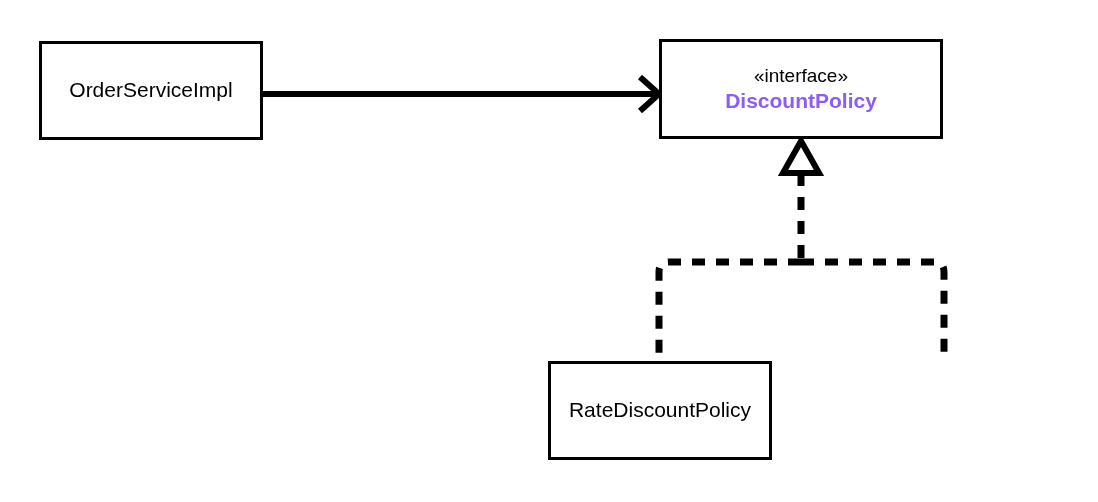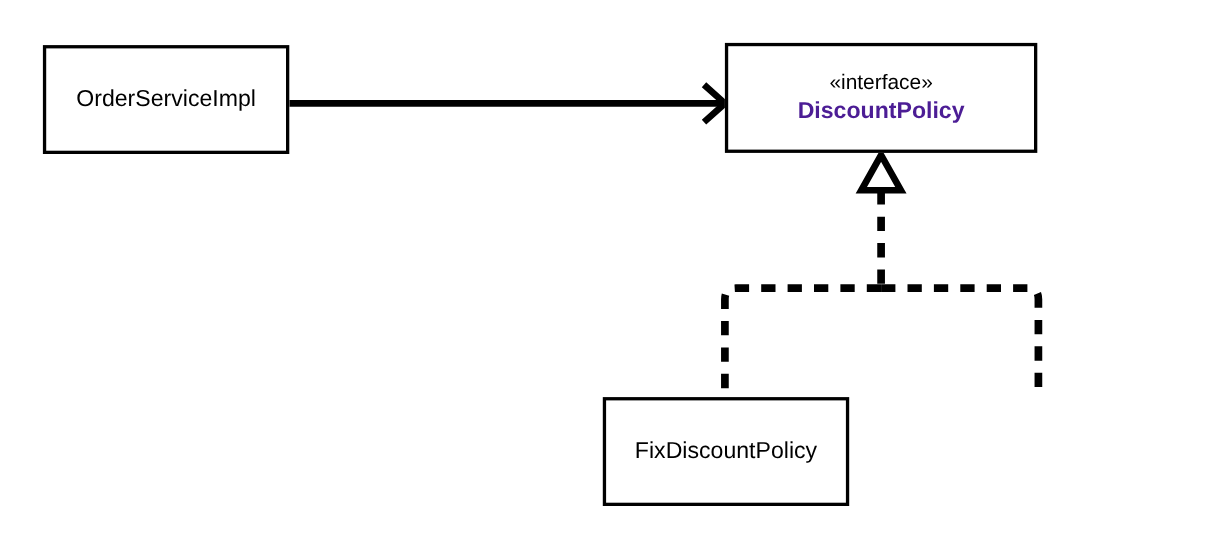--- a/index.html
+++ b/index.html
@@ -43,21 +43,21 @@
     white-space: nowrap;
   }
   .stereotype {
     color: #000000;
     font-size: 19px;
     font-weight: normal;
     line-height: 1.15;
     white-space: nowrap;
   }
   .interface-name {
-    color: #4c1d95;
+    color: #8b5cf6;
     font-size: 21px;
     font-weight: bold;
     line-height: 1.2;
     white-space: nowrap;
     margin-top: 1px;
   }
   #box-orderserviceimpl { left: 39px;  top: 41px;  width: 224px; height: 99px; }
   #box-discountpolicy   { left: 659px; top: 39px;  width: 284px; height: 100px; }
   #box-fixdiscount      { left: 548px; top: 361px; width: 224px; height: 99px; }
   #box-ratediscount     { left: 833px; top: 360px; width: 228px; height: 100px; }
@@ -88,17 +88,17 @@
   <div class="uml-box" id="box-orderserviceimpl">
     <span class="class-name">OrderServiceImpl</span>
   </div>
 
   <div class="uml-box" id="box-discountpolicy">
     <span class="stereotype">«interface»</span>
     <span class="interface-name">DiscountPolicy</span>
   </div>
 
   <div class="uml-box" id="box-fixdiscount">
-    <span class="class-name">FixDiscountPolicy</span>
+    <span class="class-name">RateDiscountPolicy</span>
   </div>
 
 
 </div>
 
 </body></html>

